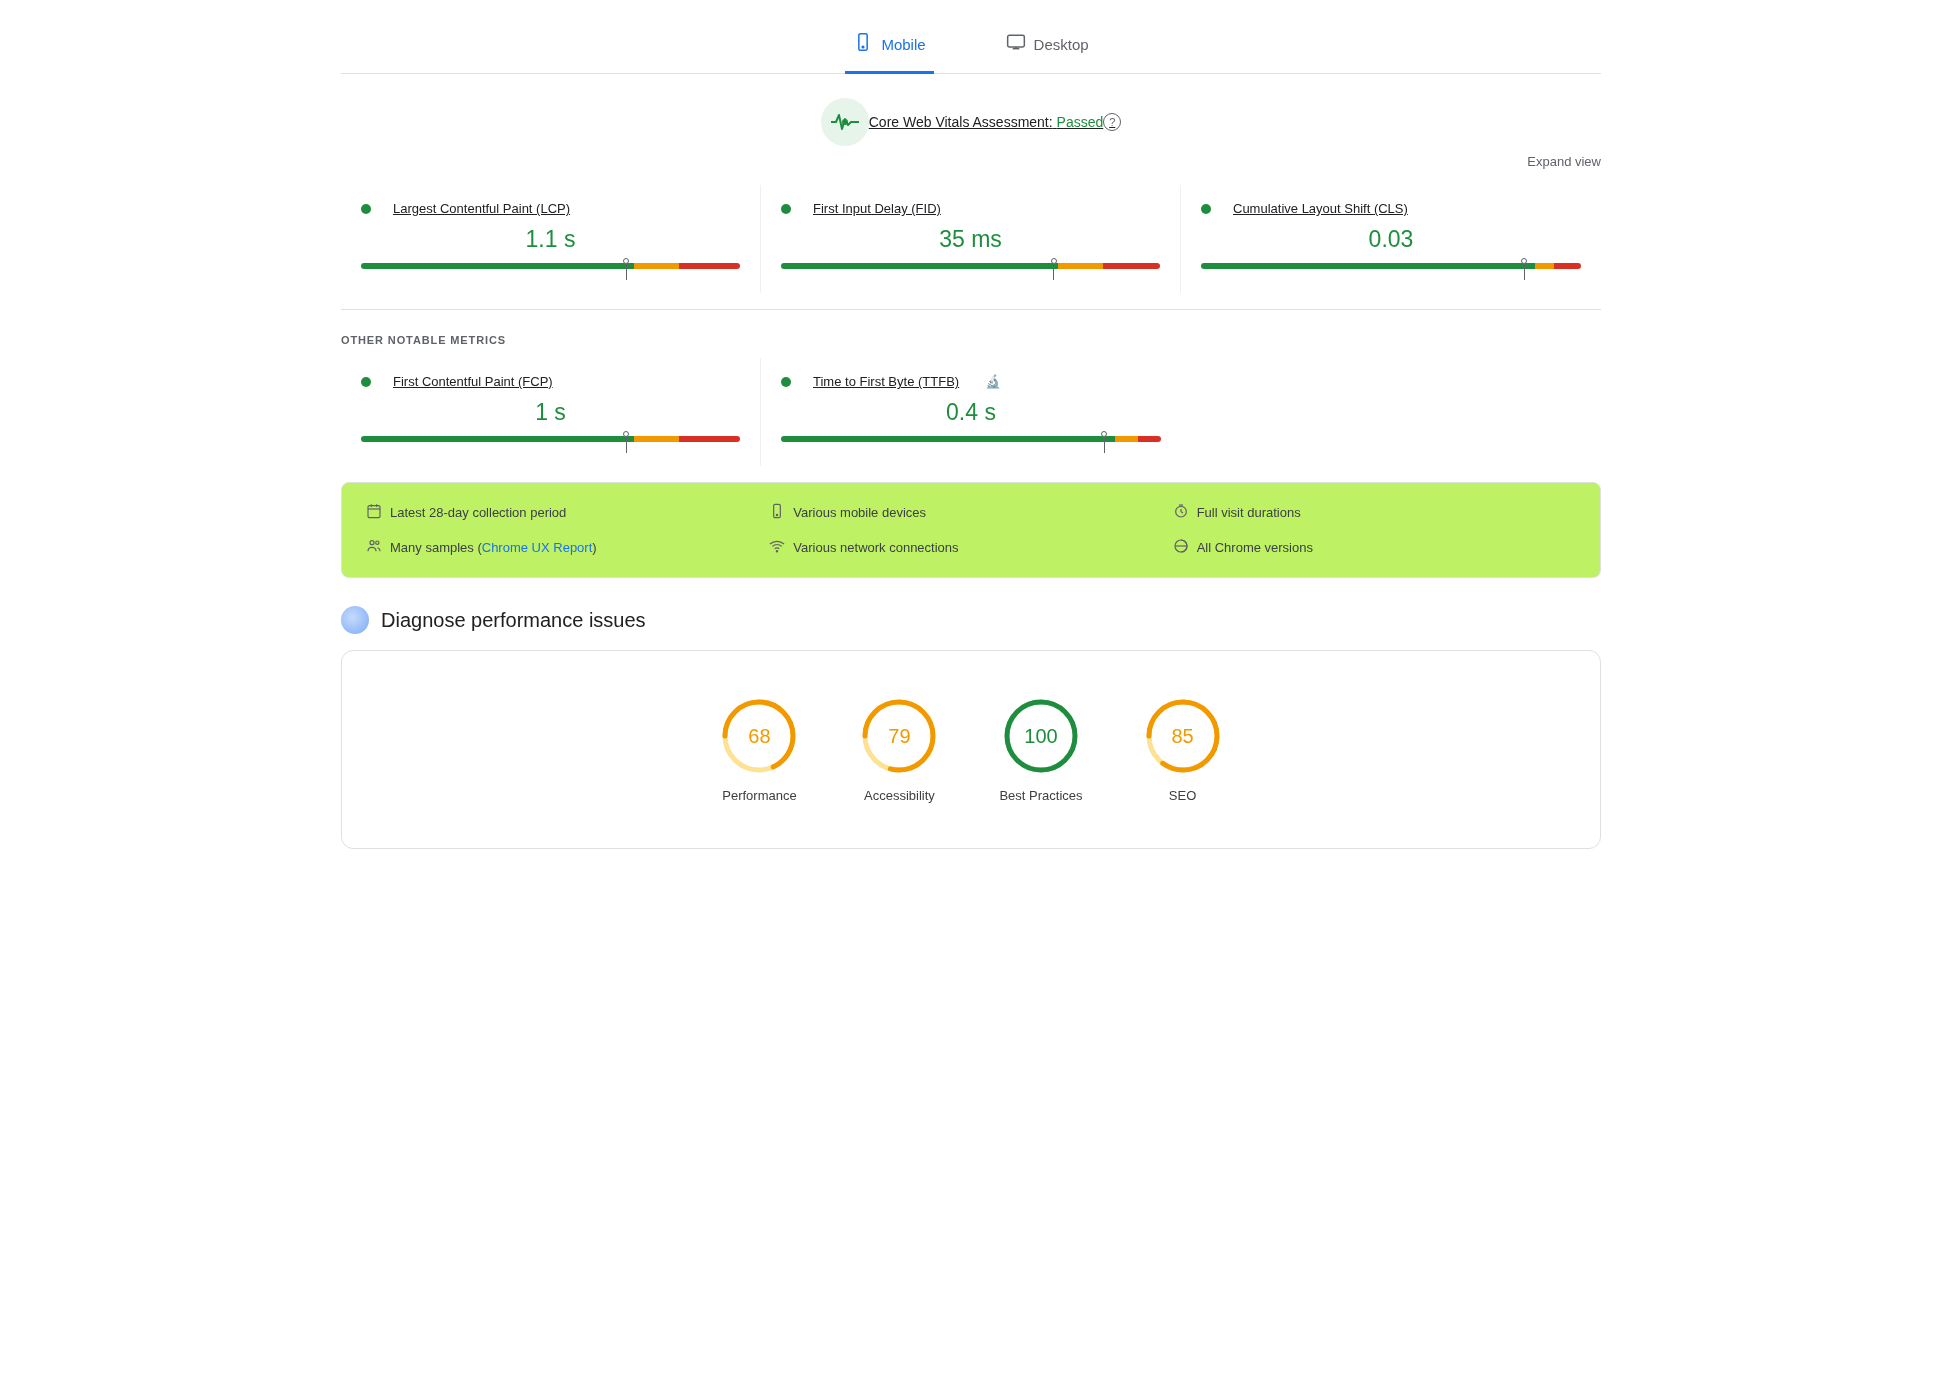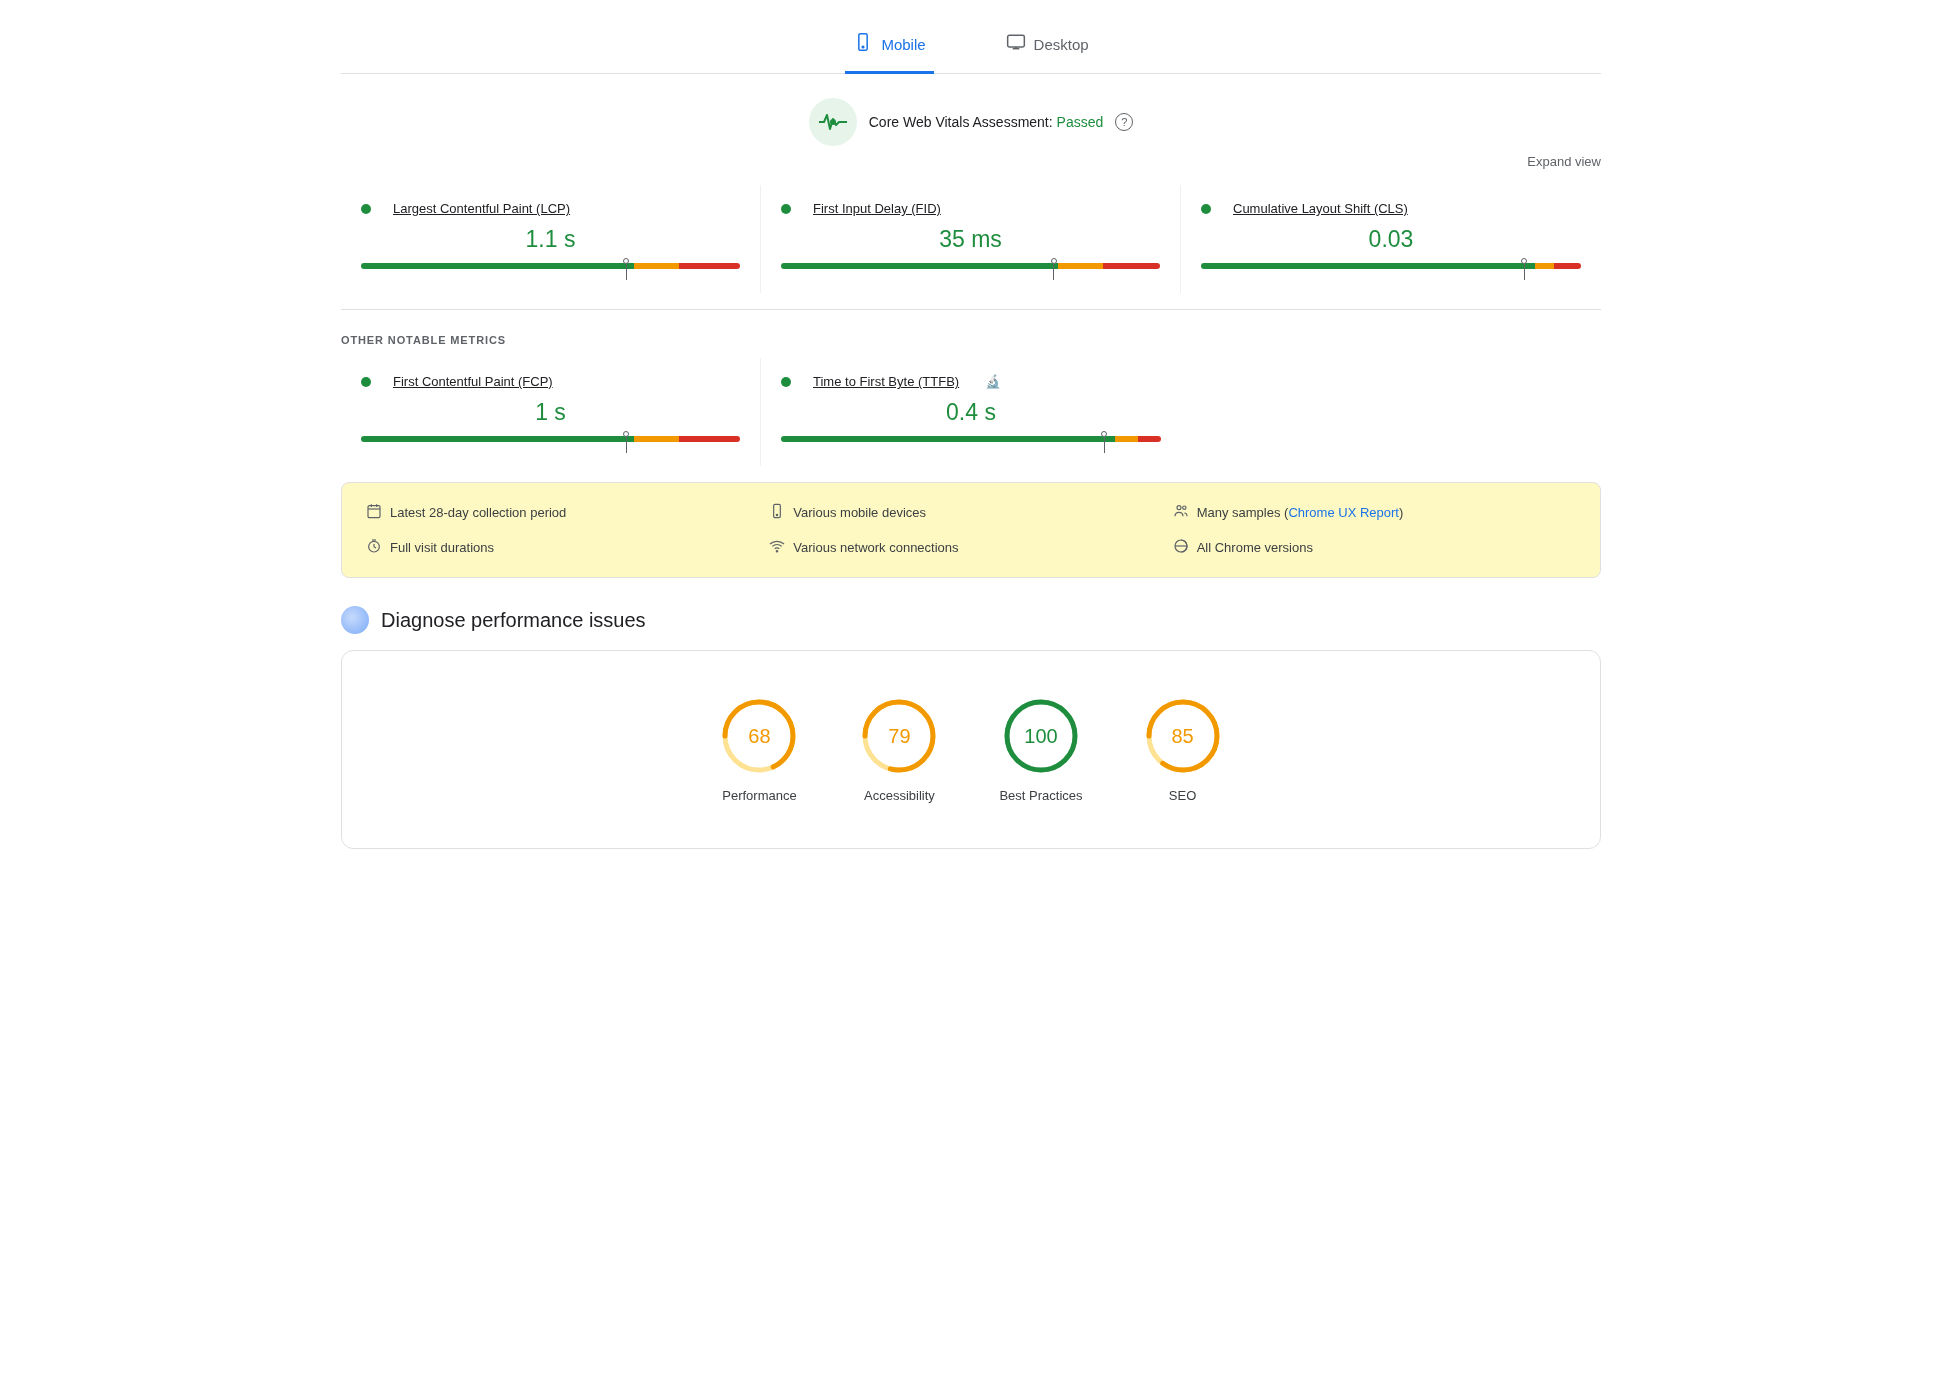--- a/index.html
+++ b/index.html
@@ -42,22 +42,22 @@
     }
     .tab-icon {
       font-size: 18px;
     }
 
     
     .cwv-header {
       display: flex;
       align-items: center;
       justify-content: center;
-      gap: 12px;
       margin: 20px 0 8px;
+      text-decoration: underline;
     }
     .cwv-icon {
       width: 48px;
       height: 48px;
       background: #e6f4ea;
       border-radius: 50%;
       display: flex;
       align-items: center;
       justify-content: center;
     }
@@ -175,21 +175,21 @@
     .section-label {
       font-size: 11px;
       font-weight: 600;
       color: #5f6368;
       letter-spacing: 0.08em;
       padding: 8px 0 12px;
     }
 
     
     .info-box {
-      background: #fef9c3;
+      background: #bef264;
       border: 1px solid #e0e0e0;
       border-radius: 8px;
       padding: 16px 24px;
       margin-top: 16px;
       display: grid;
       grid-template-columns: 1fr 1fr 1fr;
       gap: 8px 0;
     }
     .info-box-item {
       display: flex;
@@ -437,35 +437,35 @@
     <div class="info-box-item">
       <span class="info-icon-small"><svg width="16" height="16" viewBox="0 0 24 24" fill="none" stroke="#5f6368" stroke-width="1.8">
             <rect x="7" y="2" width="10" height="20" rx="2"></rect>
             <circle cx="12" cy="18" r="1" fill="#5f6368"></circle>
           </svg></span>
       <span>Various mobile devices</span>
     </div>
 
     <div class="info-box-item">
       <span class="info-icon-small"><svg width="16" height="16" viewBox="0 0 24 24" fill="none" stroke="#5f6368" stroke-width="1.8">
+            <circle cx="12" cy="13" r="8"></circle>
+            <polyline points="12,9 12,13 15,15"></polyline>
+            <line x1="9" y1="3" x2="15" y2="3"></line>
+          </svg></span>
+      <span>Full visit durations</span>
+    </div>
+
+    <div class="info-box-item">
+      <span class="info-icon-small"><svg width="16" height="16" viewBox="0 0 24 24" fill="none" stroke="#5f6368" stroke-width="1.8">
             <circle cx="9" cy="7" r="3"></circle>
             <path d="M3 20c0-4 3-6 6-6s6 2 6 6"></path>
             <circle cx="17" cy="7" r="2.5"></circle>
             <path d="M21 20c0-3-2-5-4-5"></path>
           </svg></span>
       <span>Many samples (<a href="#" style="color:#1a73e8;text-decoration:none;">Chrome UX Report</a>)</span>
-    </div>
-
-    <div class="info-box-item">
-      <span class="info-icon-small"><svg width="16" height="16" viewBox="0 0 24 24" fill="none" stroke="#5f6368" stroke-width="1.8">
-            <circle cx="12" cy="13" r="8"></circle>
-            <polyline points="12,9 12,13 15,15"></polyline>
-            <line x1="9" y1="3" x2="15" y2="3"></line>
-          </svg></span>
-      <span>Full visit durations</span>
     </div>
 
     <div class="info-box-item">
       <span class="info-icon-small"><svg width="16" height="16" viewBox="0 0 24 24" fill="none" stroke="#5f6368" stroke-width="1.8">
             <path d="M5 12.55a11 11 0 0 1 14.08 0"></path>
             <path d="M1.42 9a16 16 0 0 1 21.16 0"></path>
             <path d="M8.53 16.11a6 6 0 0 1 6.95 0"></path>
             <circle cx="12" cy="20" r="1" fill="#5f6368"></circle>
           </svg></span>
       <span>Various network connections</span>

